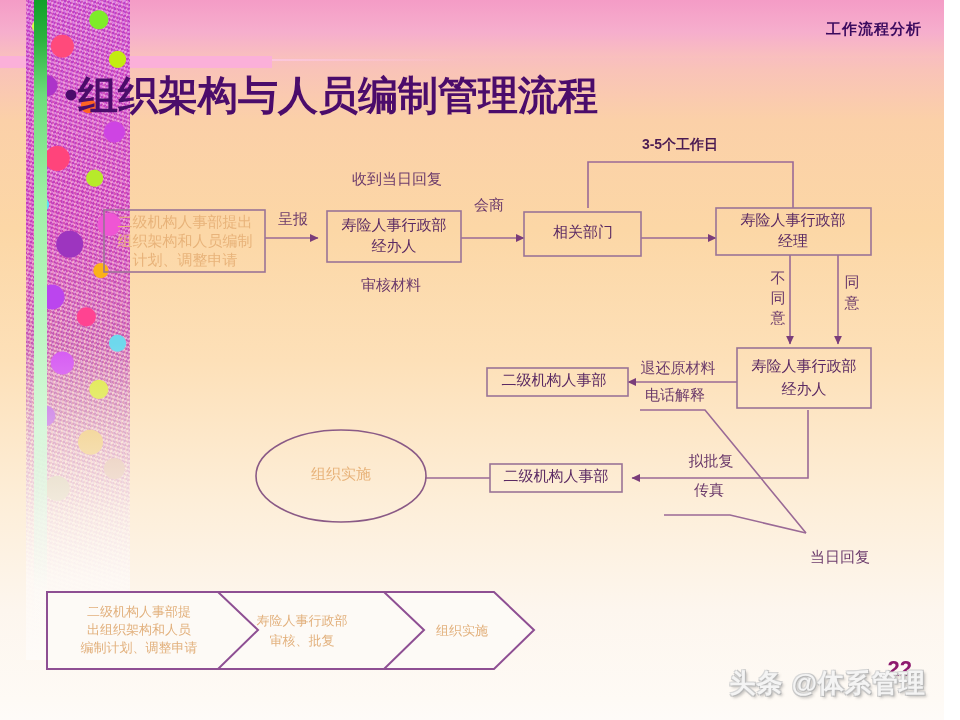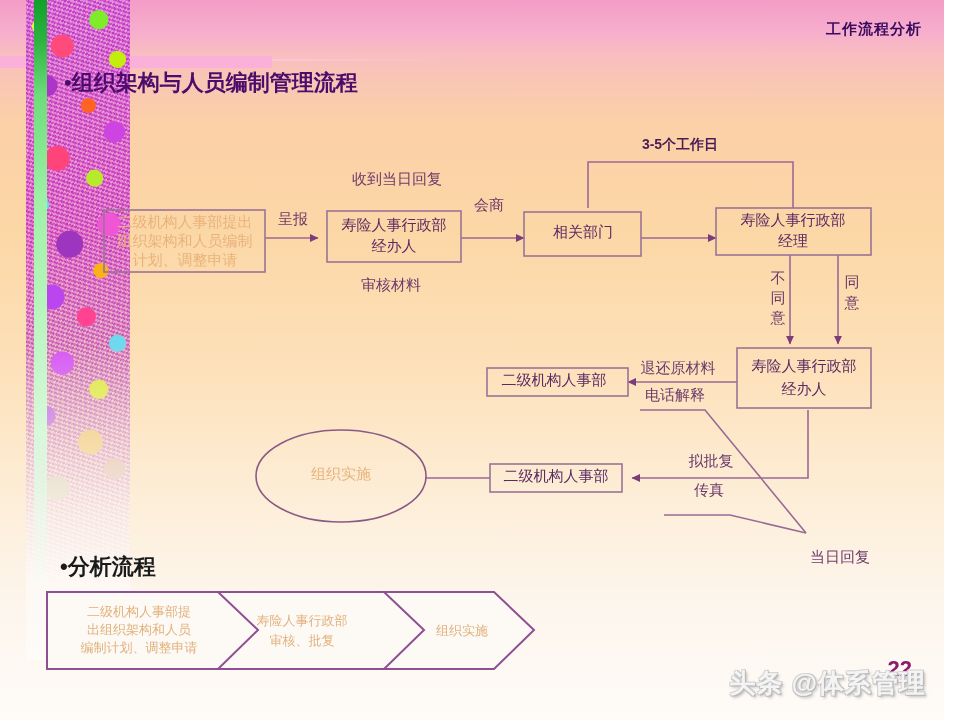--- a/index.html
+++ b/index.html
@@ -119,21 +119,21 @@
       #9ff0a6 200px, #bdf5c2 330px, #d8f8db 430px,
       rgba(235,250,236,0.7) 520px, rgba(250,253,250,0.2) 590px,
       rgba(255,255,255,0) 640px);
   }
 
   
   .slide-title {
     position: absolute;
     left: 64px; top: 68px;
     font-family: "Liberation Serif", serif;
-    font-size: 22px;
+    font-size: 40px;
     font-weight: bold;
     color: #4b0c6b;
     white-space: nowrap;
     text-align: right;
   }
   .subhead {
     position: absolute;
     left: 60px; top: 552px;
     font-family: "Liberation Sans", sans-serif;
     font-size: 22px;
@@ -264,21 +264,20 @@
     <div class="strip-fade"></div>
   </div>
   <div class="strip-green"></div>
 
   <div class="header-title">工作流程分析</div>
 
   <div class="slide-title">
     <span>•</span><span>组织架构与人员编制管理流程</span>
   </div>
 
-  <div class="subhead">•分析流程</div>
 
   <svg id="flow" viewBox="0 0 960 720">
     <defs>
       <marker id="arrowR" markerWidth="9" markerHeight="9" refX="8" refY="4.5" orient="auto" markerUnits="userSpaceOnUse">
         <path d="M0,0.6 L8.5,4.5 L0,8.4 z" fill="#7a3d7a"></path>
       </marker>
       <marker id="arrowL" markerWidth="9" markerHeight="9" refX="8" refY="4.5" orient="auto" markerUnits="userSpaceOnUse">
         <path d="M0,0.6 L8.5,4.5 L0,8.4 z" fill="#7a3d7a"></path>
       </marker>
       <marker id="arrowD" markerWidth="9" markerHeight="9" refX="8" refY="4.5" orient="auto" markerUnits="userSpaceOnUse">

